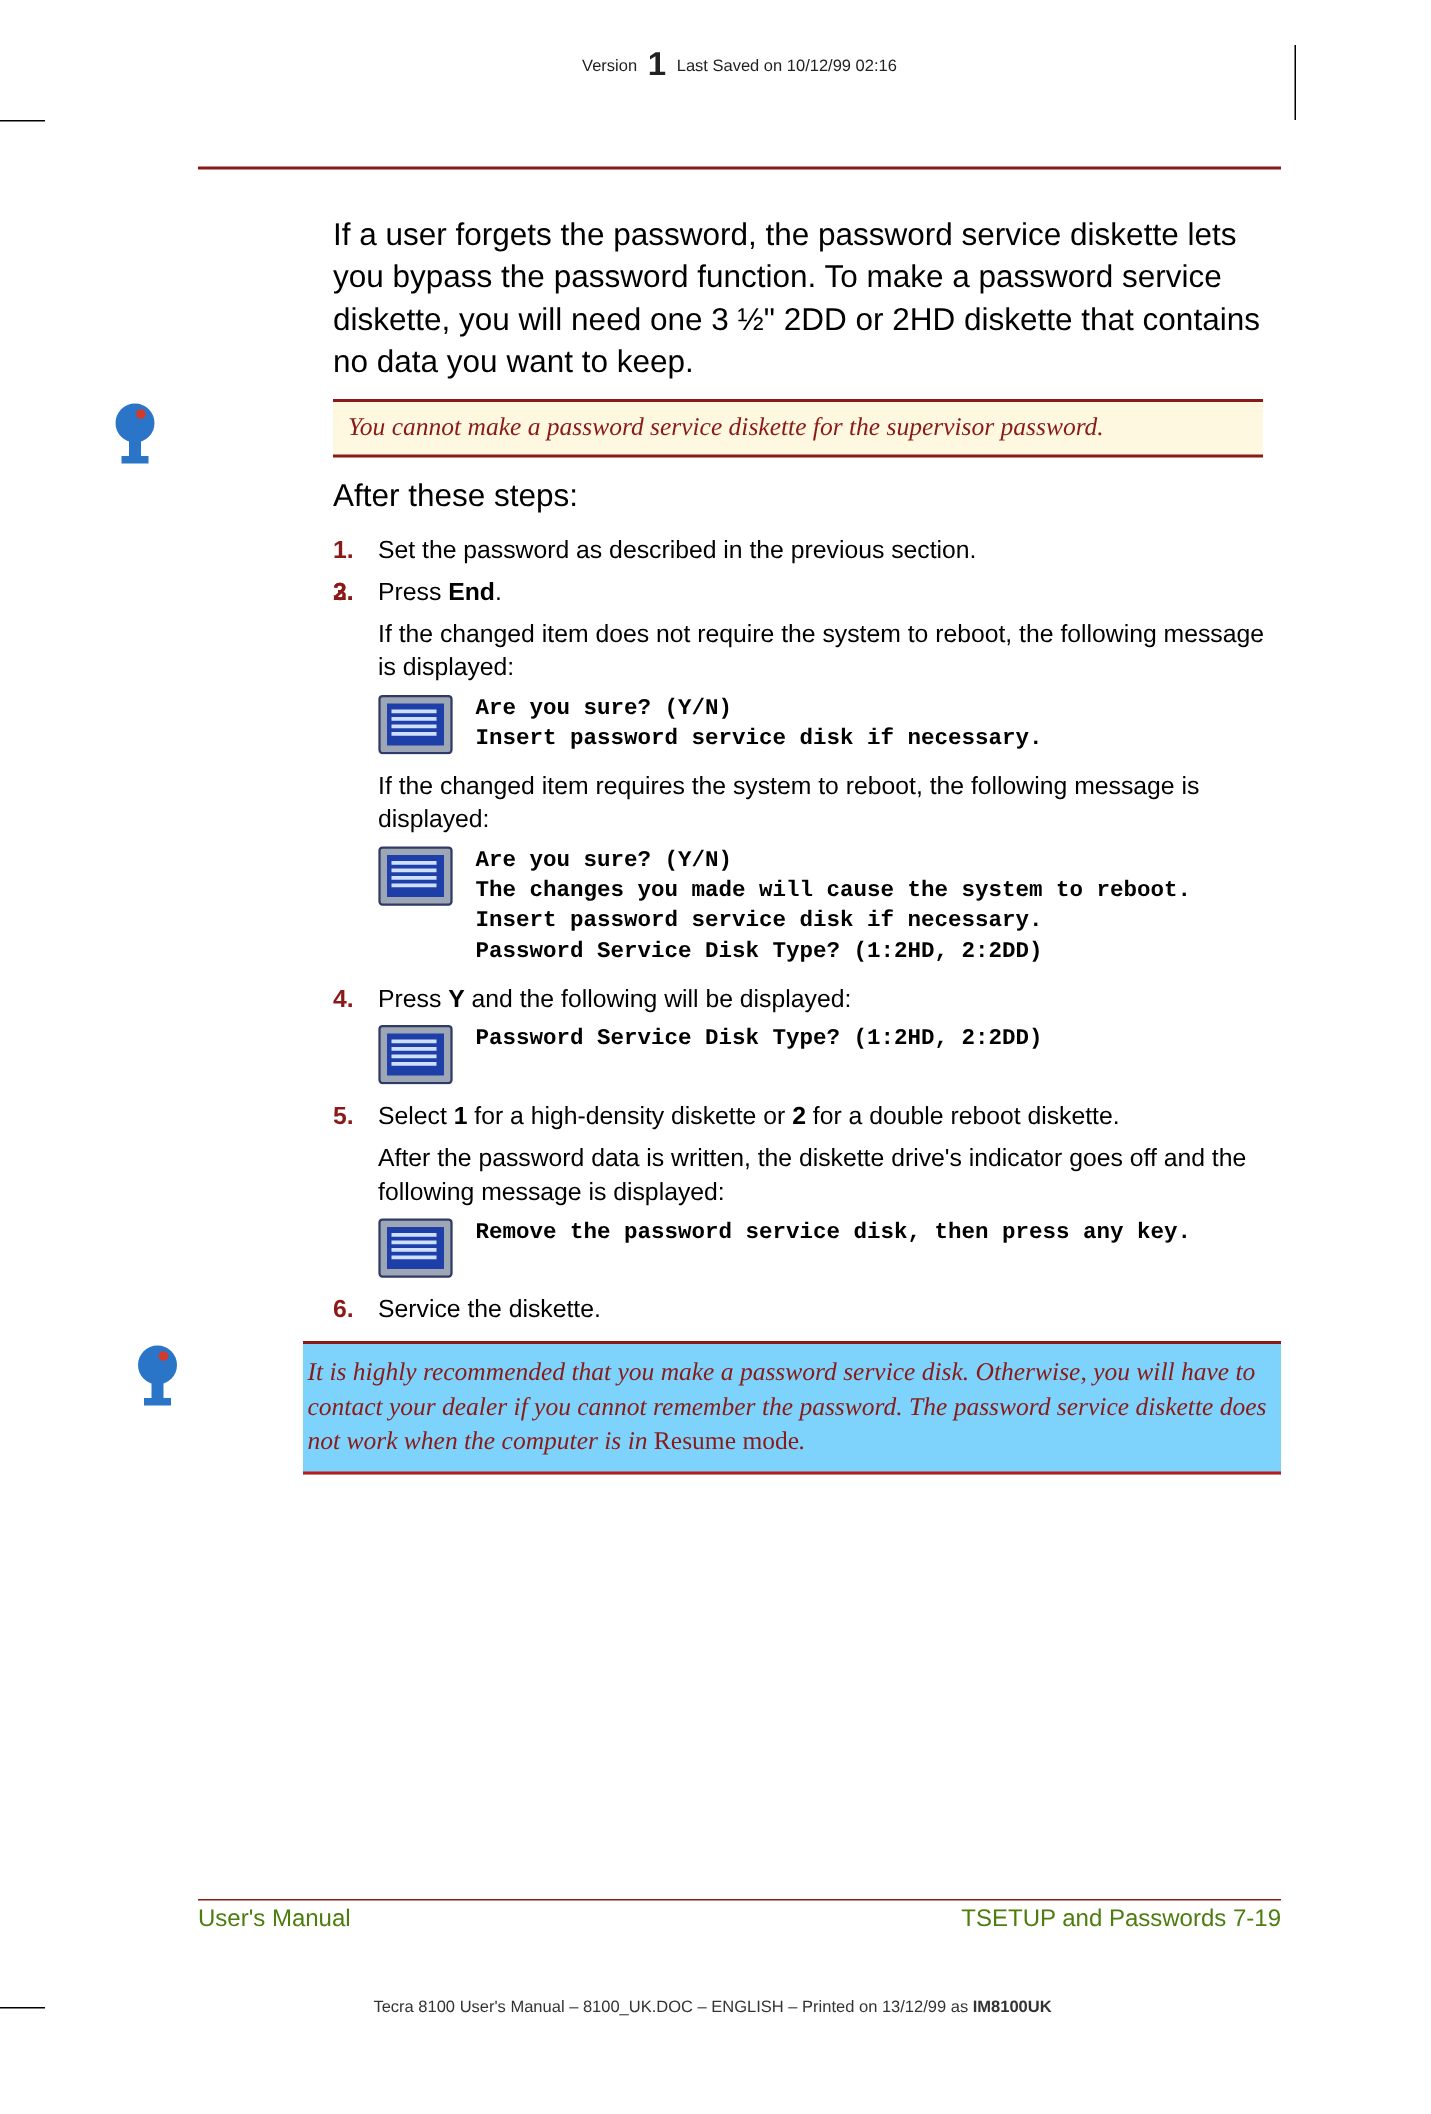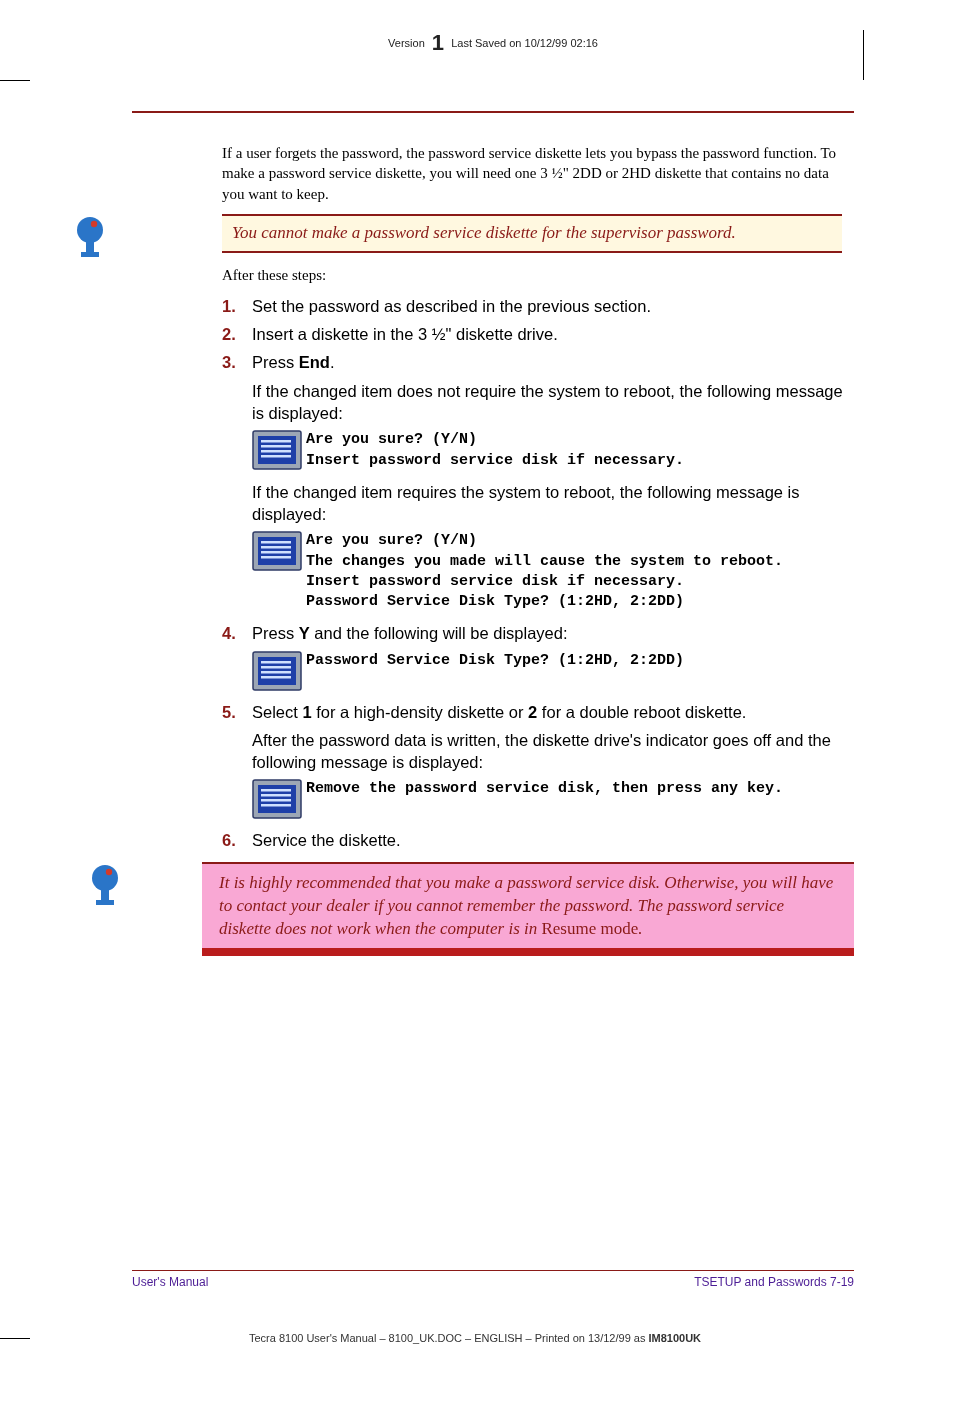--- a/index.html
+++ b/index.html
@@ -54,38 +54,37 @@
   .section-title {
     color: #8a1a17;
     font-weight: bold;
     font-size: 24px;
     margin: 0 0 14px 35px;
   }
   .body-indent {
     margin-left: 90px;
   }
   .body-indent p {
-    font-size: 15px;
+    font-size: 21px;
     line-height: 1.35;
     margin: 0 0 10px 0;
-    font-family: Liberation Serif, serif;
   }
   .note-box {
     background: #fff8e0;
     border-top: 2px solid #8a1a17;
     border-bottom: 2px solid #8a1a17;
     margin: 6px 12px 12px 90px;
     padding: 6px 10px;
   }
   .note-box-wide {
-    background: #f9a8d4;
+    background: #7dd3fc;
     border-top: 2px solid #8a1a17;
-    border-bottom: 8px solid #b91c1c;
+    border-bottom: 2px solid #b91c1c;
     margin: 10px 0 12px 70px;
-    padding: 8px 17px;
+    padding: 8px 3px;
   }
   .note-text {
     font-family: "Times New Roman", Times, serif;
     font-style: italic;
     color: #8a1a17;
     font-size: 17px;
     line-height: 1.35;
     margin: 0;
   }
   .note-text .upright {
@@ -126,39 +125,39 @@
   .steps > li p { margin: 4px 0; }
   .mono {
     font-family: "Courier New", Courier, monospace;
     font-weight: bold;
     font-size: 15px;
     line-height: 1.35;
   }
   .screen-row {
     display: flex;
     align-items: flex-start;
-    gap: 4px;
+    gap: 15px;
     margin: 6px 0 10px 0;
   }
   .screen-icon svg { display: block; }
   .screen-text { flex: 1; }
   .bold { font-weight: bold; }
 
   
   .footer-hr {
     border: 0;
     border-top: 1px solid #8a1a17;
     margin: 0;
   }
   .footer {
     position: absolute;
     left: 132px; right: 100px;
     bottom: 120px;
-    font-size: 12px;
-    color: #4c1d95;
+    font-size: 16px;
+    color: #4d7c0f;
   }
   .footer-row {
     display: flex;
     justify-content: space-between;
     margin-top: 4px;
   }
   .footer-meta {
     position: absolute;
     left: 0; right: 4px;
     bottom: 65px;
@@ -211,21 +210,20 @@
 
   <ol class="steps">
 
     <li>
       <span class="step-num">1.</span>
       <span>Set the password as described in the previous section.</span>
     </li>
 
     <li>
       <span class="step-num">2.</span>
-      <span>Insert a diskette in the 3 ½" diskette drive.</span>
     </li>
 
     <li>
       <span class="step-num">3.</span>
       <span>
         <span>Press </span><span class="bold">End</span><span>.</span>
       </span>
       <p class="sub">If the changed item does not require the system to reboot, the following message is displayed:</p>
 
       <div class="screen-row">

